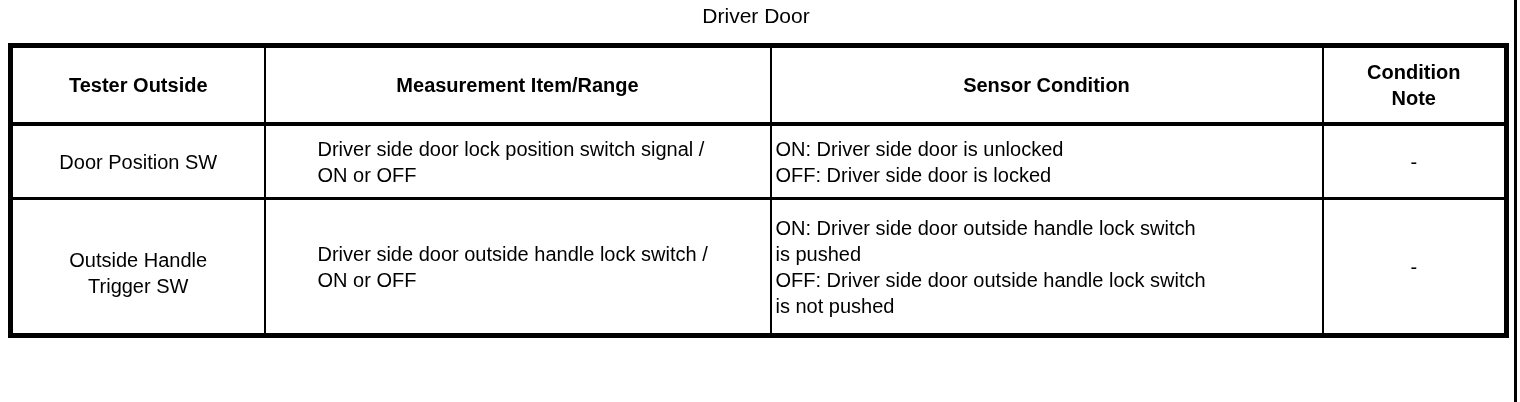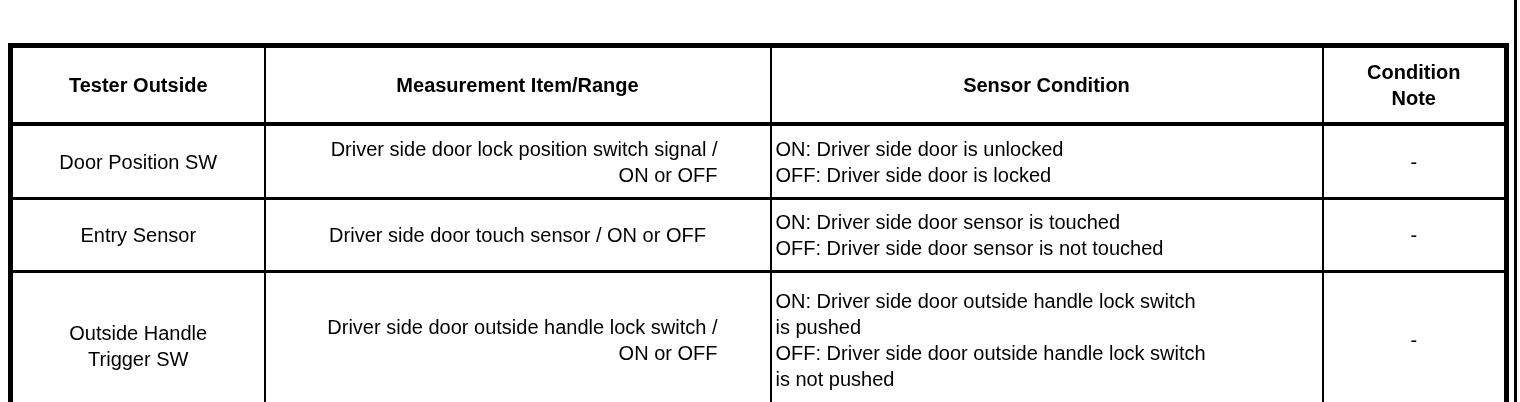--- a/index.html
+++ b/index.html
@@ -40,31 +40,32 @@
   tr.row-1 td { height: 67px; }
   tr.row-2 td { height: 66px; }
   tr.row-3 td { height: 129px; }
 
   .cell-tester, .cell-measure, .cell-note { text-align: center; }
   .cell-normal { text-align: left; }
 
   .txt { display: inline-block; }
   .w-note  { display: inline-block; max-width: 115px; }
   .w-narrow{ display: inline-block; max-width: 160px; margin-top: 12px; }
-  .w-col2  { display: inline-block; max-width: 400px; text-align: right; }
+  .w-col2  { display: inline-block; max-width: 400px; text-align: left; }
   .w-col3  {
     display: inline-block; max-width: 435px; text-align: left;
     white-space: pre-line; vertical-align: middle;
   }
 </style>
 </head>
 <body>
 
 <div class="page">
 
+  <div class="title">Driver Door</div>
 
   <table class="spec-table">
     <colgroup>
       <col class="c1">
         <col class="c2">
         <col class="c3">
         <col class="c4">
     </colgroup>
     <thead>
       <tr>
@@ -91,35 +92,20 @@
           <span class="w-col2">Driver side door lock position switch signal / ON or OFF</span>
         </td>
         <td class="cell-normal">
           <span class="w-col3">ON: Driver side door is unlocked
 OFF: Driver side door is locked</span>
         </td>
         <td class="cell-note">
           <span class="txt">-</span>
         </td>
       </tr>
-      <tr class="row-2">
-        <td class="cell-tester">
-          <span class="txt">Entry Sensor</span>
-        </td>
-        <td class="cell-measure">
-          <span class="w-col2">Driver side door touch sensor / ON or OFF</span>
-        </td>
-        <td class="cell-normal">
-          <span class="w-col3">ON: Driver side door sensor is touched
-OFF: Driver side door sensor is not touched</span>
-        </td>
-        <td class="cell-note">
-          <span class="txt">-</span>
-        </td>
-      </tr>
       <tr class="row-3">
         <td class="cell-tester">
           <span class="w-narrow">Outside Handle Trigger SW</span>
         </td>
         <td class="cell-measure">
           <span class="w-col2">Driver side door outside handle lock switch / ON or OFF</span>
         </td>
         <td class="cell-normal">
           <span class="w-col3">ON: Driver side door outside handle lock switch is pushed
 OFF: Driver side door outside handle lock switch is not pushed</span>

